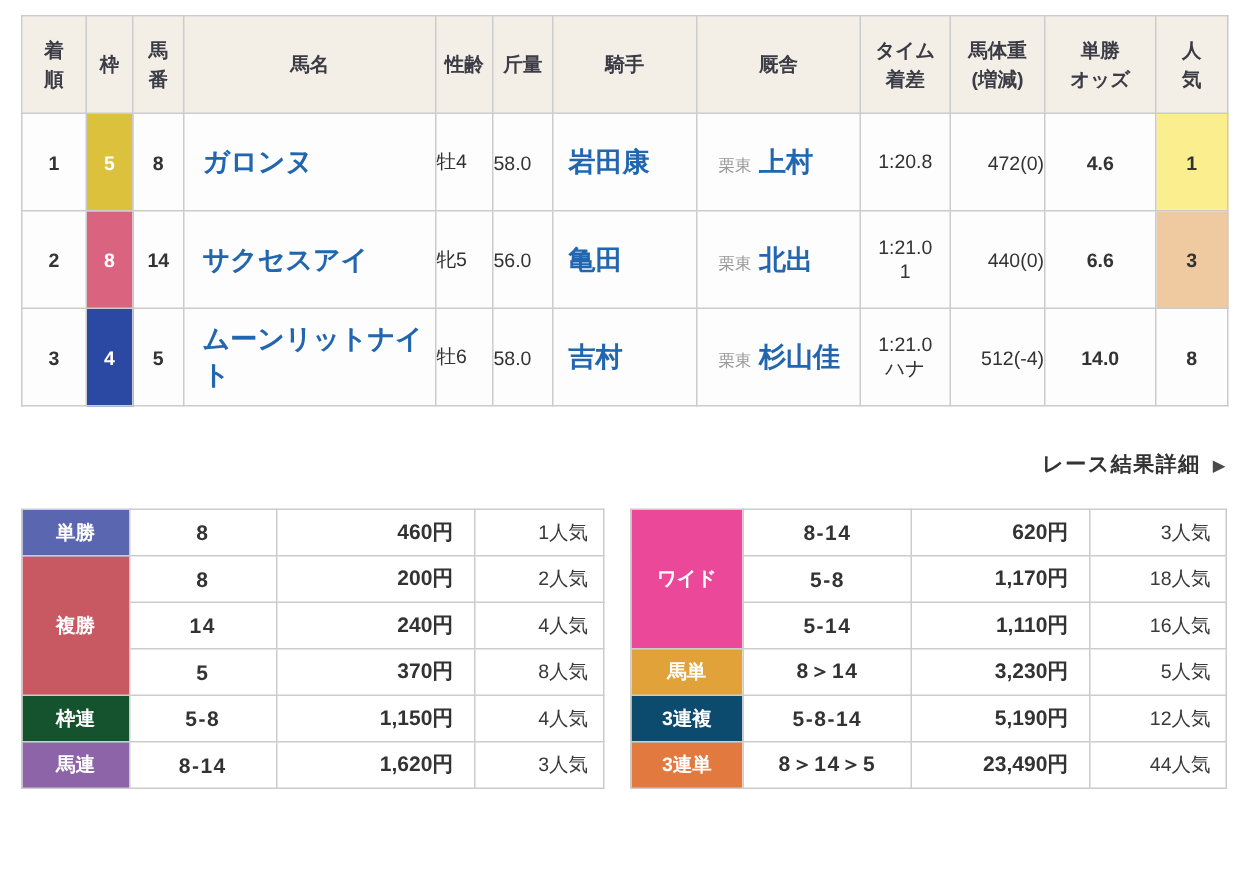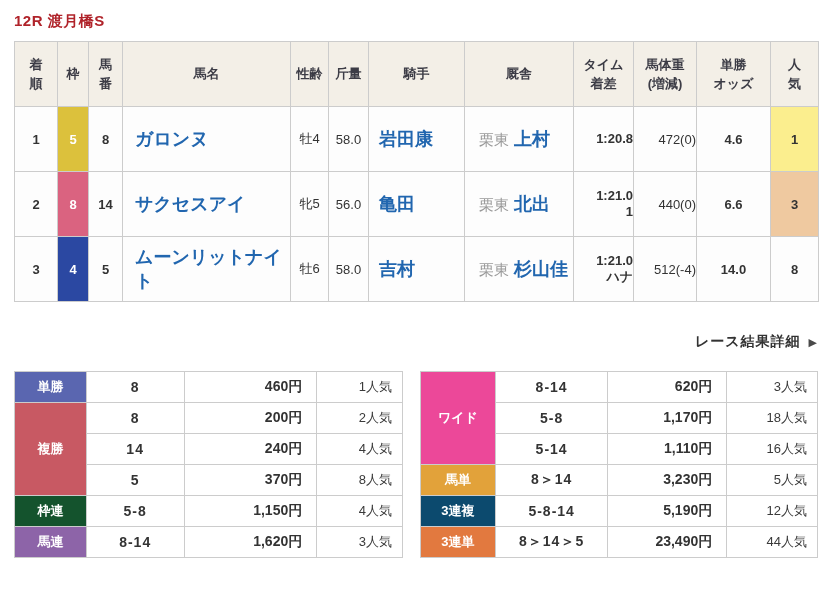--- a/index.html
+++ b/index.html
@@ -22,26 +22,26 @@
 
   
   table.results { border-collapse:collapse; table-layout:fixed; width:804px; background:#fdfdfd; }
   table.results th, table.results td { border:1px solid #ccc; vertical-align:middle; }
   table.results th { background:#f3efe7; color:#3c3c46; font-size:13px; font-weight:bold; text-align:center; white-space:pre-line; height:65px; line-height:1.5; }
   table.results td { height:65px; font-size:13px; }
   .c-pos { text-align:center; font-weight:bold; font-size:14px; }
   .c-frame { text-align:center; font-weight:bold; font-size:14px; color:#fff; }
   .c-num { text-align:center; font-weight:bold; font-size:14px; }
   .c-name { padding-left:12px; }
-  .c-sa, .c-wt { text-align:center; color:#333; }
+  .c-sa, .c-wt { text-align:left; color:#333; }
   .c-jk { padding-left:10px; }
   .c-st { padding-left:14px; }
   .lnk { color:#2166af; font-weight:bold; font-size:18px; text-decoration:none; cursor:pointer; }
-  .region { color:#999; font-size:15px; margin-right:5px; font-weight:normal; }
-  .c-time { text-align:right; font-weight:bold; font-size:14px; line-height:1.25; }
+  .region { color:#999; font-size:11px; margin-right:5px; font-weight:normal; }
+  .c-time { text-align:center; font-weight:normal; font-size:14px; line-height:1.25; }
   .c-time .mg { font-size:13px; }
   .c-hw { text-align:right; }
   .c-odds { text-align:center; font-weight:bold; font-size:14px; }
   .c-ninki { text-align:center; font-weight:bold; font-size:14px; }
 
   
   .detail-row { width:804px; text-align:right; margin:30px 0 20px 0; }
   .detail-link { font-size:14px; font-weight:bold; color:#333; text-decoration:none; cursor:pointer; letter-spacing:1px; }
   .detail-arrow { font-size:11px; color:#4a4a4a; margin-left:8px; }
 
@@ -52,21 +52,20 @@
   td.bt { color:#fff; font-weight:bold; font-size:13px; text-align:center; }
   td.combo { text-align:center; font-weight:bold; font-size:14px; color:#333; letter-spacing:1px; }
   td.pay { text-align:right; font-weight:bold; font-size:14px; color:#333; padding-right:14px; }
   td.pn { text-align:right; font-size:13px; color:#3a3a3a; padding-right:10px; }
 </style>
 </head>
 <body>
 
 <div class="page">
 
-  <div class="race-title">12R 渡月橋S</div>
 
 
   <table class="results">
     <colgroup>
       <col style="width:43px">
         <col style="width:31px">
         <col style="width:34px">
         <col style="width:168px">
       <col style="width:38px">
         <col style="width:40px">

